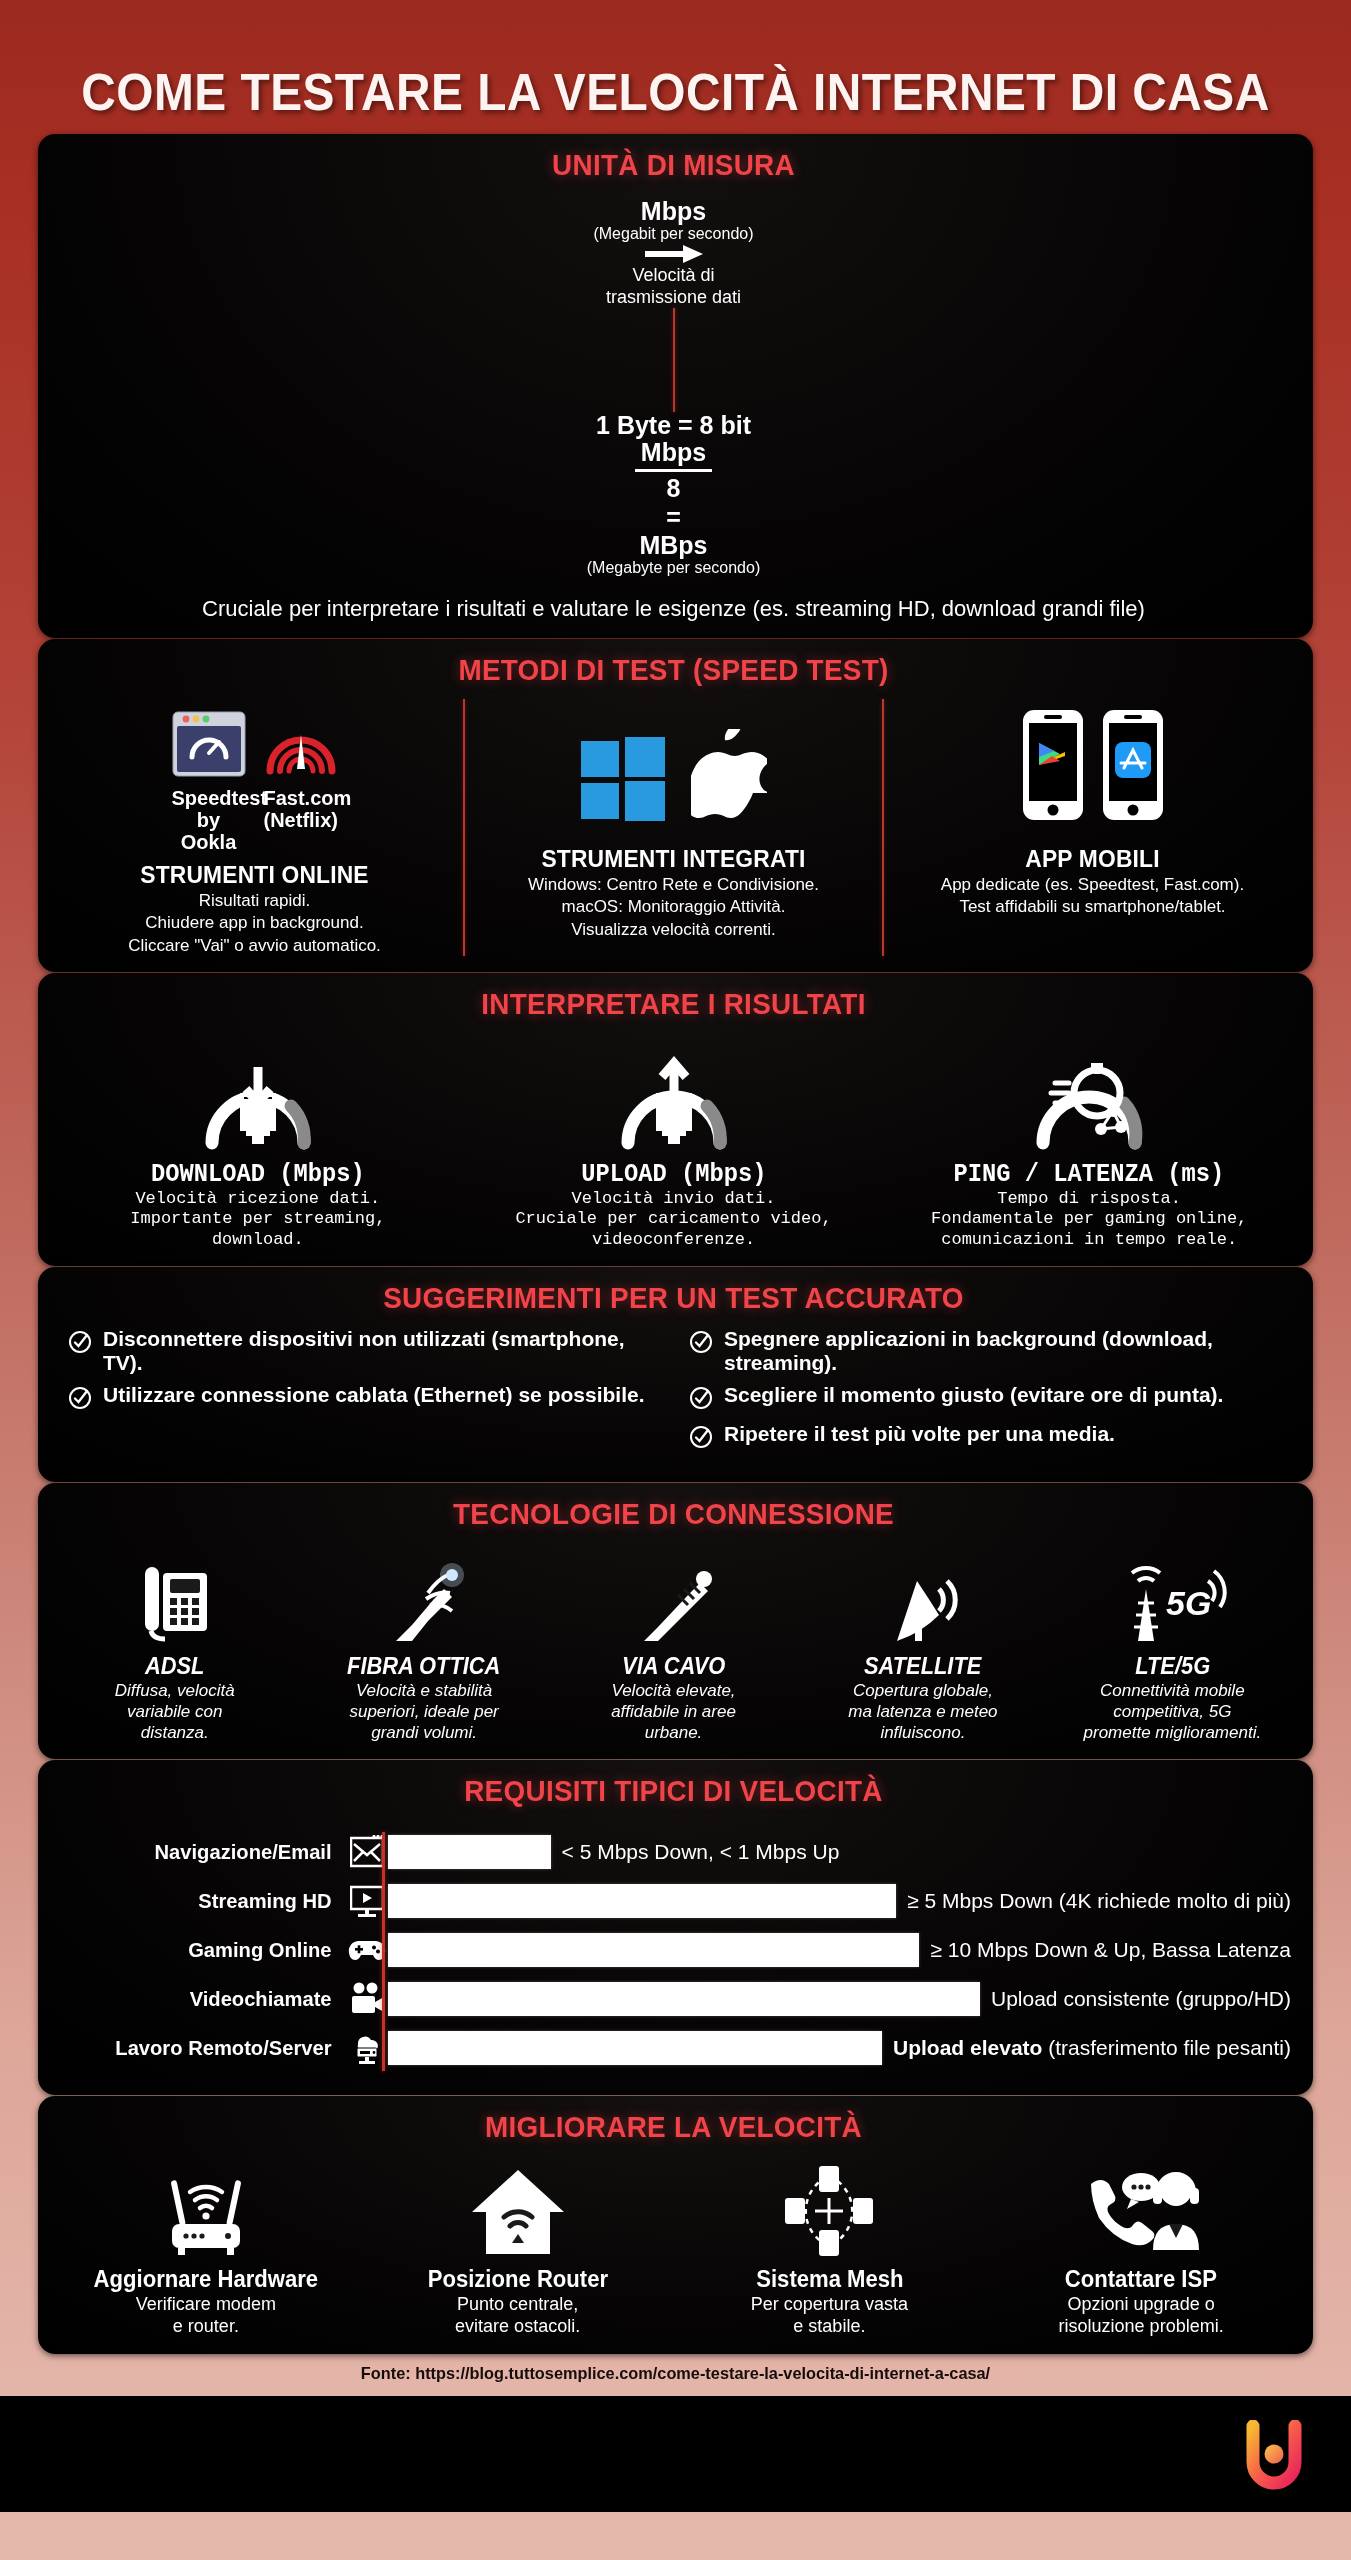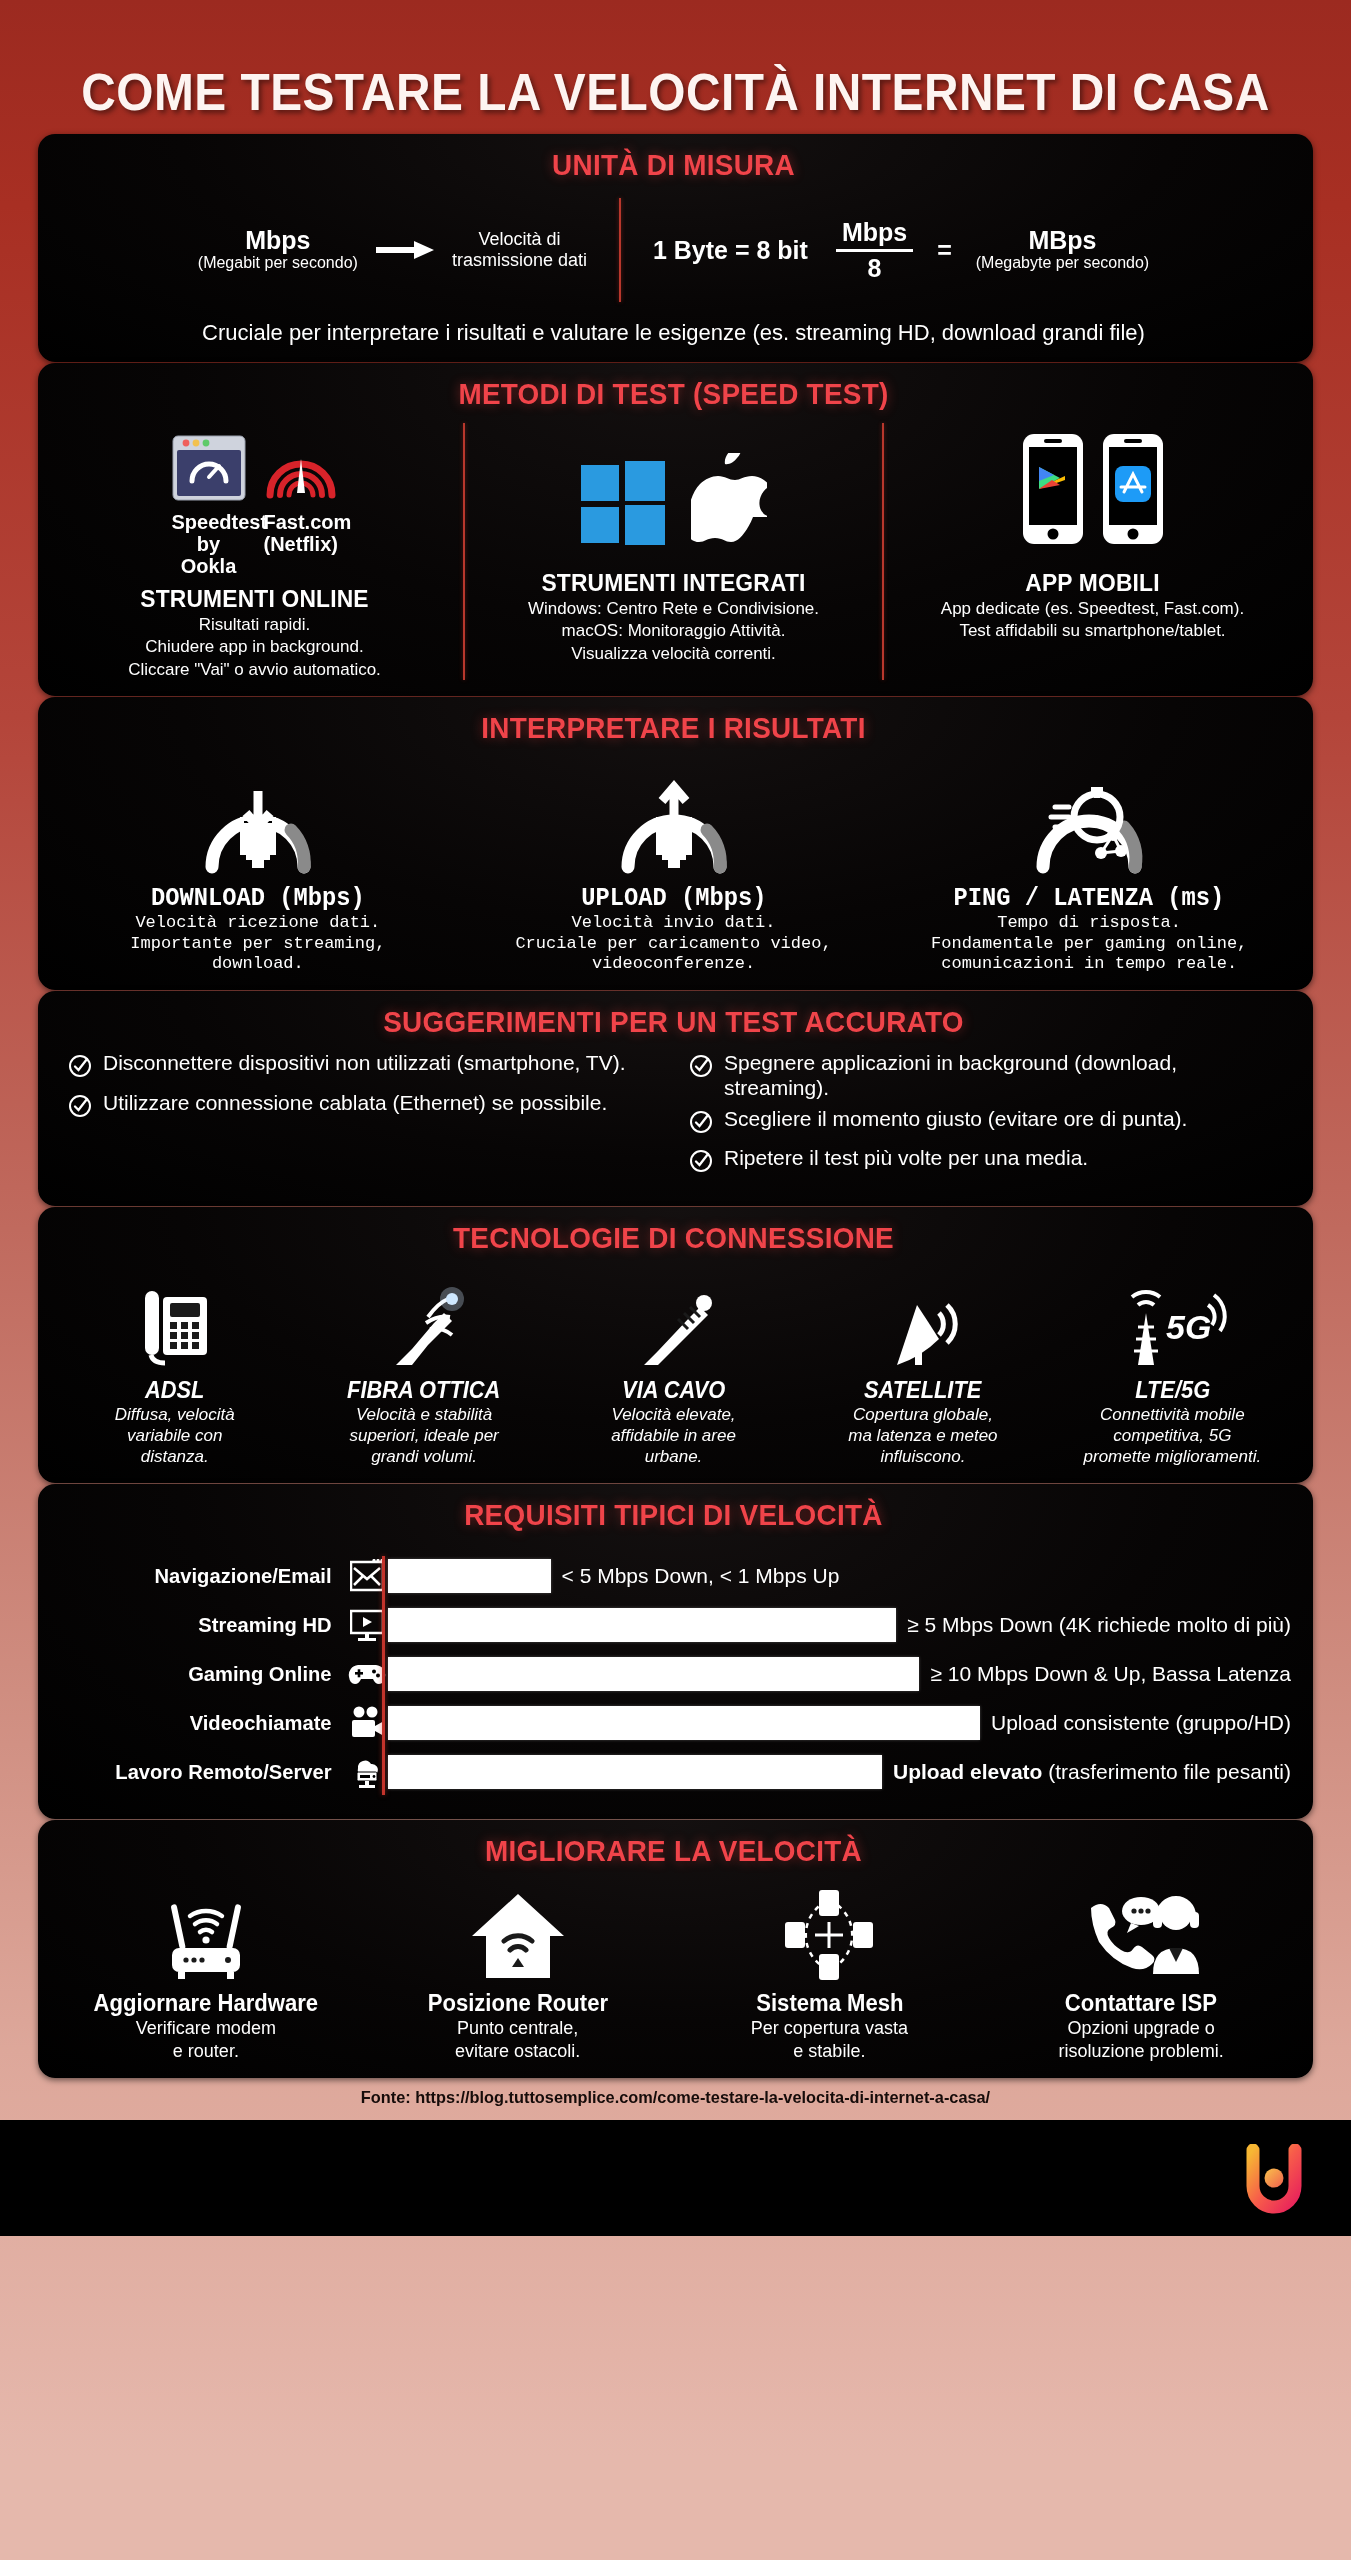--- a/index.html
+++ b/index.html
@@ -36,21 +36,21 @@
     color:#f0444a;
     font-size:30px; font-weight:bold;
     letter-spacing:0.3px;
     transform:scaleX(0.93);
     text-shadow:0 0 12px rgba(240,60,60,.45);
     margin-bottom:10px;
   }
   
   .units-row {
     display:flex; align-items:center; justify-content:center;
-    gap:0; padding:6px 0 4px 0;
+    gap:0; padding:6px 0 4px 0;flex-direction:column;
   }
   .u-cell { text-align:center; color:#fff; padding:0 14px; }
   .u-big { font-size:25px; font-weight:bold; line-height:1.06; }
   .u-small { font-size:16px; line-height:1.18; }
   .u-arrow {
     width:66px; display:flex; align-items:center; justify-content:center;
   }
   .u-arrow svg { display:block; }
   .u-div {
     width:2px; height:104px; background:#b8372c; margin:0 18px;
@@ -71,21 +71,21 @@
   .c-head { font-size:24px; font-weight:bold; margin-top:4px; letter-spacing:.2px; transform:scaleX(.95);}
   .c-sub { font-size:17px; line-height:1.2; margin-top:2px; }
   .icons-row { display:flex; align-items:flex-end; justify-content:center; gap:18px; min-height:84px; }
   .icon-cap { font-size:20px; line-height:1.1; margin-top:6px; font-weight:bold; }
   
   .gauges { display:flex; }
   .g-col { flex:1; text-align:center; color:#fff;font-family:Liberation Mono, monospace; }
   .g-title { font-size:25px; font-weight:bold; margin-top:4px; transform:scaleX(.95); }
   .g-desc { font-size:17px; line-height:1.2; }
   
-  .tips { display:flex; gap:23px; padding:2px 10px 4px 18px; }
+  .tips { display:flex; gap:23px; padding:2px 10px 4px 18px;font-weight:bold; }
   .tip-col { flex:1; }
   .tip {
     display:flex; gap:11px; align-items:flex-start;
     color:#fff; font-size:21px; line-height:1.16; margin-bottom:7px;
   }
   .tip .chk { flex:0 0 auto; margin-top:3px; }
   
   .tech { display:flex; }
   .t-col { flex:1; text-align:center; color:#fff; padding:0 6px;font-style:italic; }
   .t-ic { height:104px; display:flex; align-items:flex-end; justify-content:center; }

